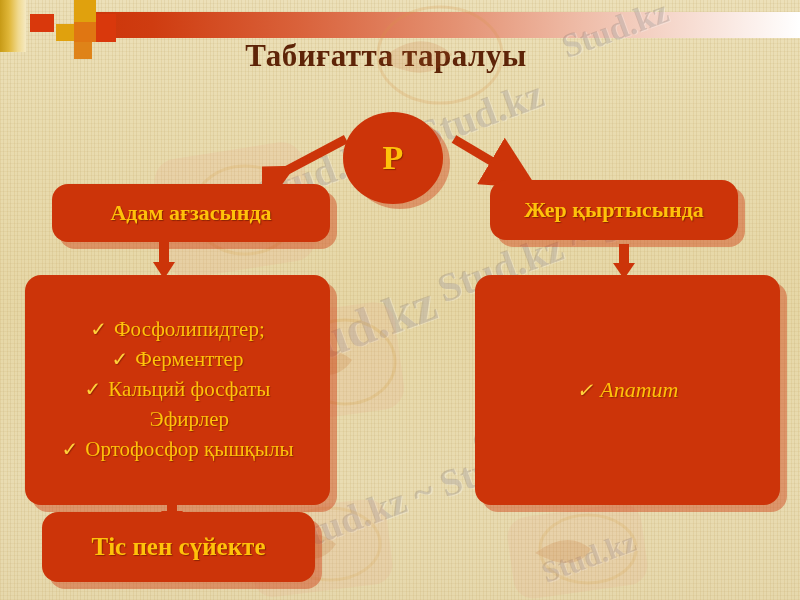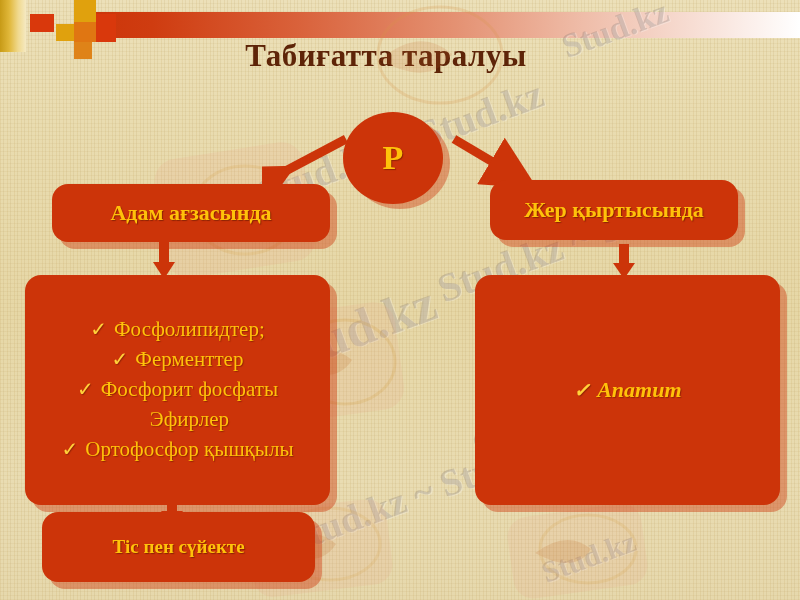--- a/index.html
+++ b/index.html
@@ -67,33 +67,33 @@
   .box{
     position:absolute;background:#cc3409;border-radius:16px;
     box-shadow:7px 7px 0 rgba(204,52,9,.42);
     display:flex;align-items:center;justify-content:center;
     color:#ffc20a;text-align:center;
   }
   .hdr-box{font-weight:bold;font-size:22px;
     text-shadow:1px 1px 1px rgba(90,20,0,.55);}
   #box-human{left:32px;top:184px;width:278px;height:58px;margin-left:20px;}
   #box-crust{left:490px;top:180px;width:248px;height:60px;}
-  #box-teeth{left:42px;top:512px;width:273px;height:70px;font-size:19px;}
+  #box-teeth{left:42px;top:512px;width:273px;height:70px;font-size:25px;}
 
   #box-human-list{left:25px;top:275px;width:305px;height:230px;align-items:center;}
   #box-crust-list{left:475px;top:275px;width:305px;height:230px;}
 
   .list{display:block;width:100%;padding:0 6px;box-sizing:border-box;}
   .li{
     display:block;color:#ffc20a;font-size:21px;line-height:1.42;
     text-shadow:1px 1px 1px rgba(90,20,0,.45);white-space:nowrap;
   }
   .li .ck{color:#ffd23a;font-size:20px;margin-right:7px;}
   .li .ck.hidden{visibility:hidden;}
-  #box-crust-list .li{font-weight:bold;font-style:italic;font-size:22px;line-height:2.2;}
+  #box-crust-list .li{font-weight:normal;font-style:italic;font-size:22px;line-height:2.2;}
 
   
   #circle{
     position:absolute;left:343px;top:112px;width:100px;height:92px;
     background:#cc3409;border-radius:50%;
     box-shadow:7px 5px 0 rgba(204,52,9,.40);
     display:flex;align-items:center;justify-content:center;
     color:#ffc20a;font-weight:bold;font-size:34px;
     text-shadow:1px 1px 1px rgba(90,20,0,.5);
   }
@@ -201,21 +201,21 @@
 
   <div class="box" id="box-human-list">
     <div class="list">
       <span class="li">
         <span class="ck">✓</span><span>Фосфолипидтер;</span>
       </span>
       <span class="li">
         <span class="ck">✓</span><span>Ферменттер</span>
       </span>
       <span class="li">
-        <span class="ck">✓</span><span>Фосфорит фосфаты</span>
+        <span class="ck">✓</span><span>Кальций фосфаты</span>
       </span>
       <span class="li">
         <span class="ck hidden">✓</span><span>Эфирлер</span>
       </span>
       <span class="li">
         <span class="ck">✓</span><span>Ортофосфор қышқылы</span>
       </span>
     </div>
   </div>
 

